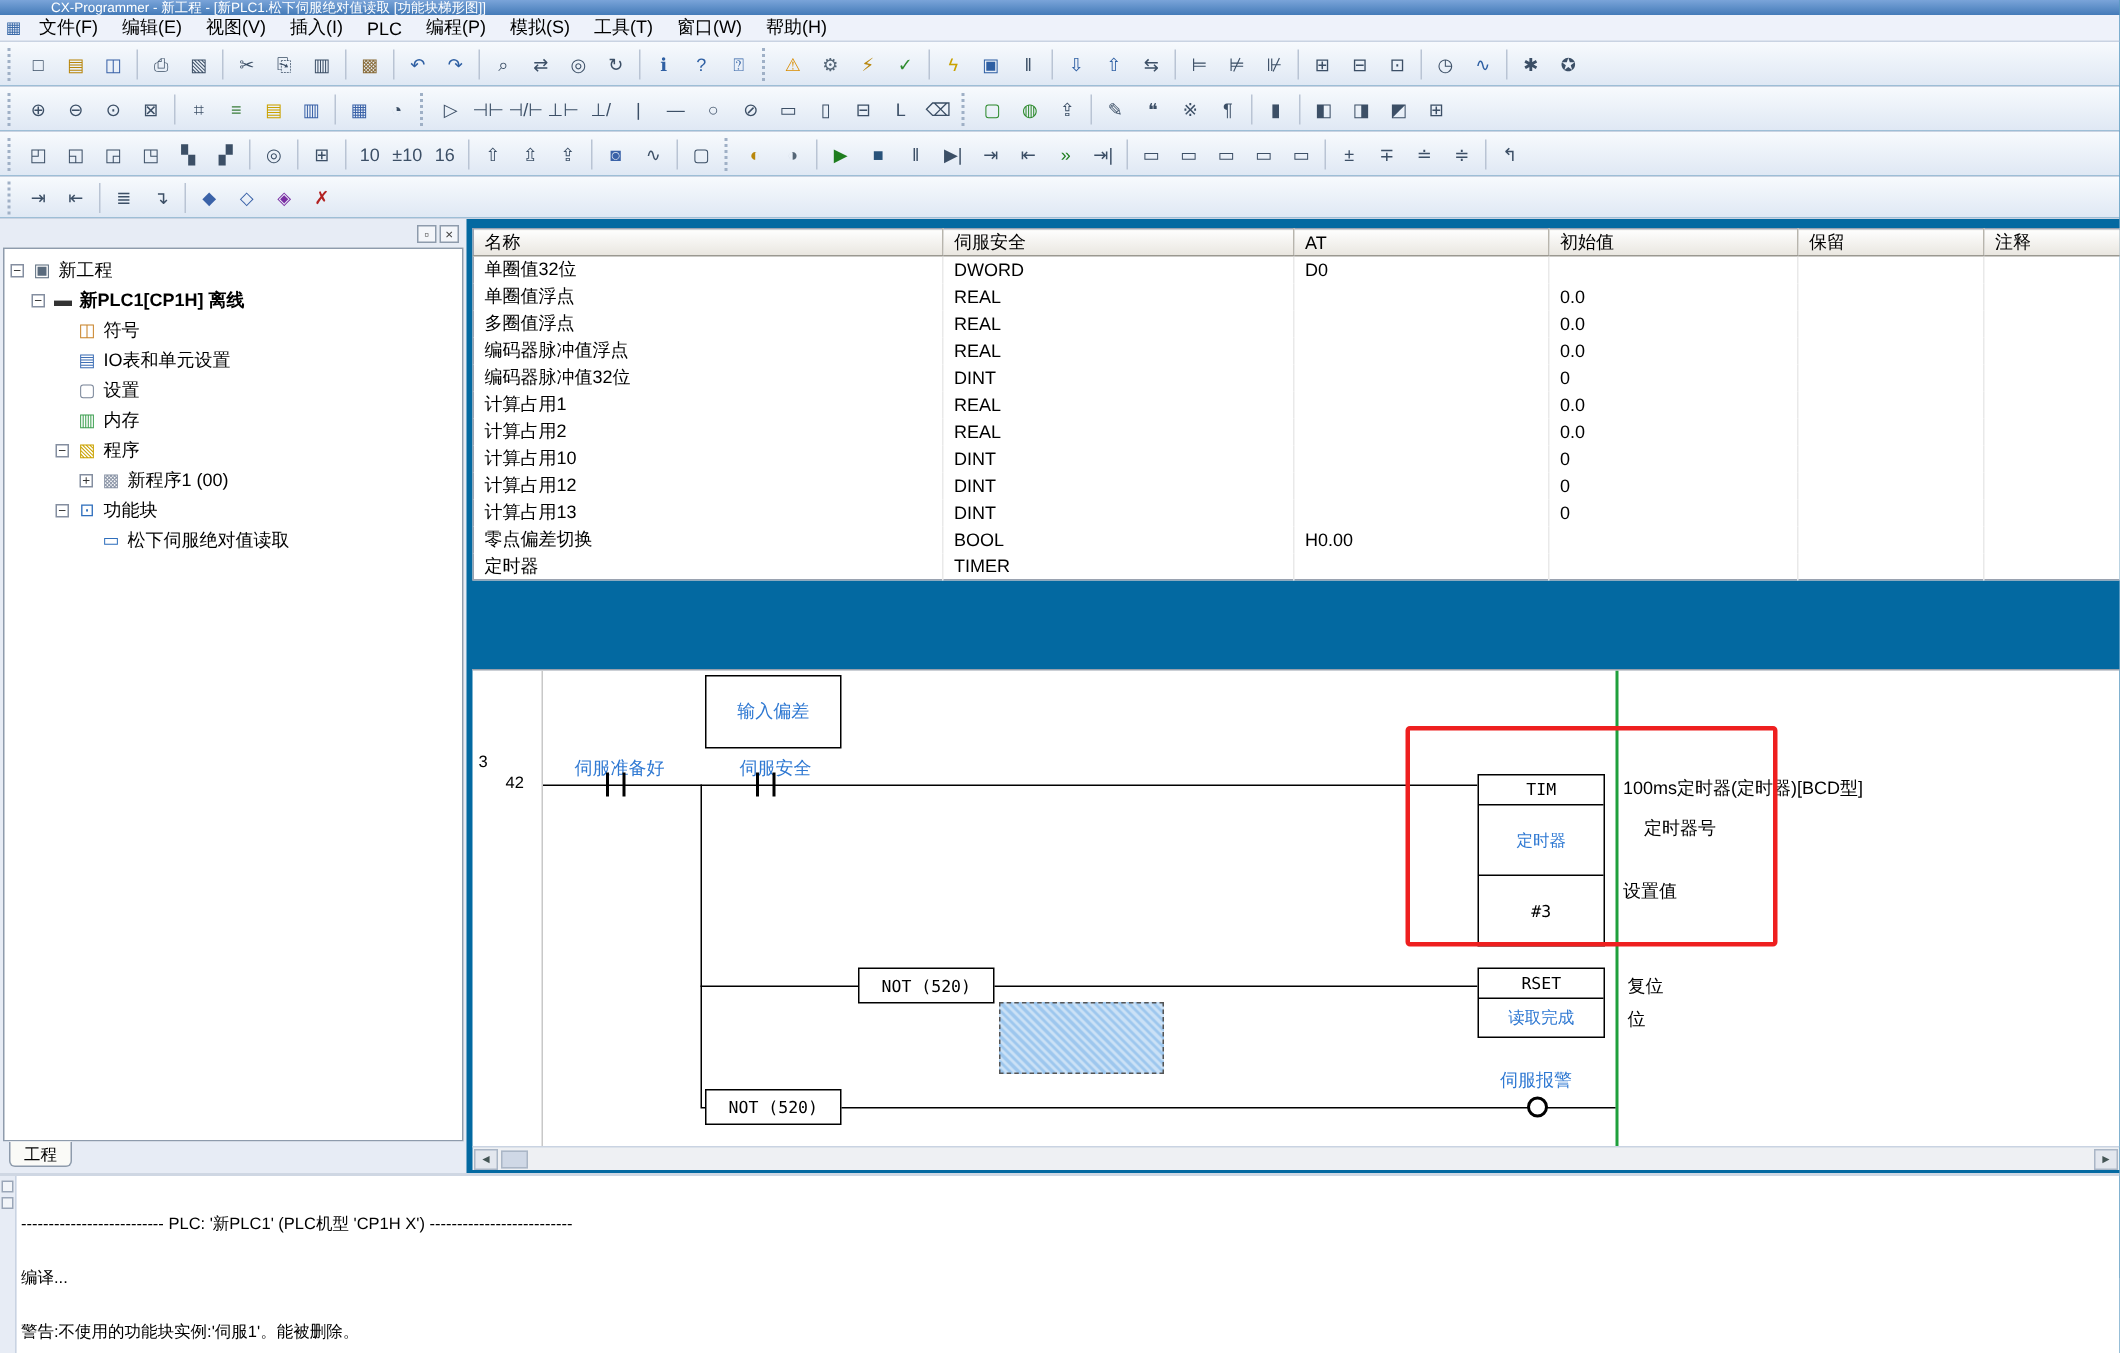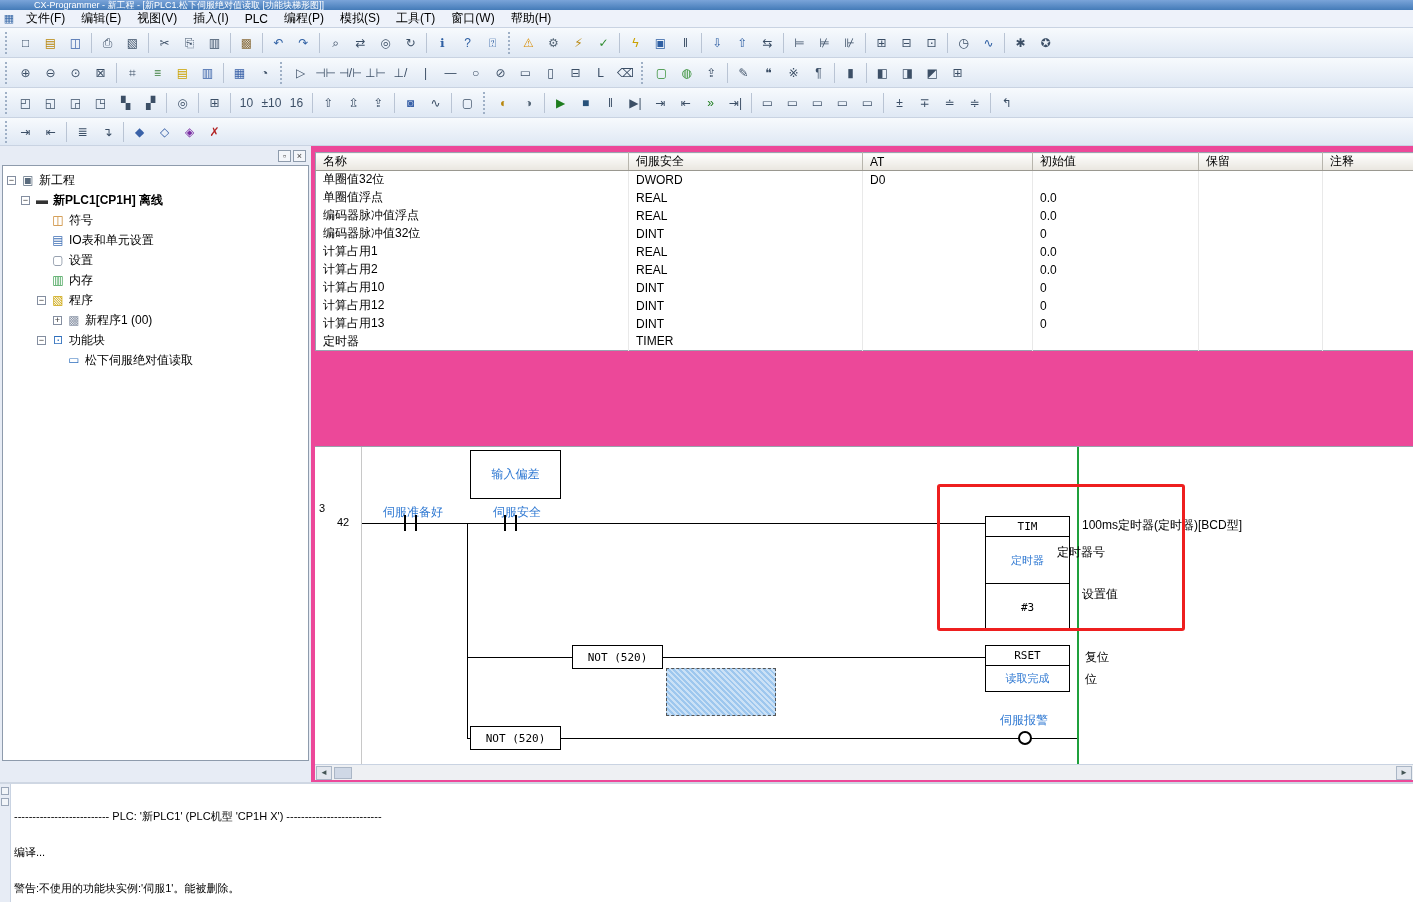--- a/index.html
+++ b/index.html
@@ -1,18 +1,18 @@
 <!DOCTYPE html>
 <html><head>
 <meta charset="utf-8">
 <style>
 *{box-sizing:border-box;margin:0;padding:0}
 html,body{width:1413px;height:902px;overflow:hidden}
 body{font-family:"Liberation Sans","DejaVu Sans",sans-serif;background:#e7ecf5}
-#app{position:relative;width:1413px;height:852px;background:#ec4899}
+#app{position:relative;width:1413px;height:852px;background:#0369a1}
 
 
 #titlebar{position:absolute;left:0;top:0;width:100%;height:10px;background:linear-gradient(#7aa4d9,#447bb8);color:#fff;font-size:9px;line-height:10px;padding-left:34px;white-space:nowrap;overflow:hidden}
 #menubar{position:absolute;left:0;top:10px;width:100%;height:18px;background:#eef2fa;border-bottom:1px solid #c9d3e2;display:flex;align-items:center;font-size:12px}
 .menu-item{padding:0 8px;height:100%;display:flex;align-items:center;color:#000;cursor:default}
 #child-icon{width:18px;text-align:center;color:#3a6aa8;font-size:11px}
 .toolbar{position:absolute;left:0;width:100%;background:linear-gradient(#f7fafd,#dfe8f4);border-bottom:1px solid #c9d3e2;display:flex;align-items:center;padding-left:2px;overflow:hidden}
 #tb1{top:28px;height:30px}
 #tb2{top:58px;height:30px}
 #tb3{top:88px;height:30px}
@@ -311,20 +311,25 @@
         <span class="expander">−</span>
         <span class="ticon" style="color:#2f6fbd">⊡</span>
         <span class="tlabel">功能块</span>
       </div>
       <div class="tree-row" style="padding-left:50px">
         <span class="expander"></span>
         <span class="ticon" style="color:#2f6fbd">▭</span>
         <span class="tlabel">松下伺服绝对值读取</span>
       </div>
     </div>
+    <div id="tree-bottom">
+      <div class="proj-tab">
+          <span>工程</span>
+        </div>
+    </div>
   </div>
 
   <table id="symtable">
     <colgroup>
       <col style="width:313px">
         <col style="width:234px">
         <col style="width:170px">
         <col style="width:166px">
         <col style="width:124px">
         <col style="width:91px">
@@ -350,20 +355,28 @@
         </tr>
       <tr>
           <td>单圈值浮点</td>
           <td>REAL</td>
           <td></td>
           <td>0.0</td>
           <td></td>
           <td></td>
         </tr>
       <tr>
+          <td>多圈值浮点</td>
+          <td>REAL</td>
+          <td></td>
+          <td>0.0</td>
+          <td></td>
+          <td></td>
+        </tr>
+      <tr>
           <td>编码器脉冲值浮点</td>
           <td>REAL</td>
           <td></td>
           <td>0.0</td>
           <td></td>
           <td></td>
         </tr>
       <tr>
           <td>编码器脉冲值32位</td>
           <td>DINT</td>
@@ -402,20 +415,28 @@
           <td></td>
           <td>0</td>
           <td></td>
           <td></td>
         </tr>
       <tr>
           <td>计算占用13</td>
           <td>DINT</td>
           <td></td>
           <td>0</td>
+          <td></td>
+          <td></td>
+        </tr>
+      <tr>
+          <td>零点偏差切换</td>
+          <td>BOOL</td>
+          <td>H0.00</td>
+          <td></td>
           <td></td>
           <td></td>
         </tr>
       <tr>
           <td>定时器</td>
           <td>TIMER</td>
           <td></td>
           <td></td>
           <td></td>
           <td></td>
@@ -444,21 +465,21 @@
     <div class="contact" style="left:89px;top:68px"></div>
     <div class="lad-label blue" style="left:178px;top:57px">伺服安全</div>
     <div class="contact" style="left:189px;top:68px"></div>
 
     <div class="fb" style="left:670px;top:69px;width:85px;height:115px">
       <div class="fb-head">TIM</div>
       <div class="fb-cell blue">定时器</div>
       <div class="fb-cell fb-div">#3</div>
     </div>
     <div class="lad-label" style="left:767px;top:70px">100ms定时器(定时器)[BCD型]</div>
-    <div class="lad-label" style="left:742px;top:97px">定时器号</div>
+    <div class="lad-label" style="left:781px;top:97px">定时器号</div>
     <div class="lad-label" style="left:767px;top:139px">设置值</div>
 
     <div id="red-box"></div>
 
     <div class="lad-box" style="left:257px;top:198px;width:91px;height:24px">
         <span>NOT (520)</span>
       </div>
     <div class="fb" style="left:670px;top:198px;width:85px;height:47px">
       <div class="fb-head">RSET</div>
       <div class="fb-cell blue">读取完成</div>

